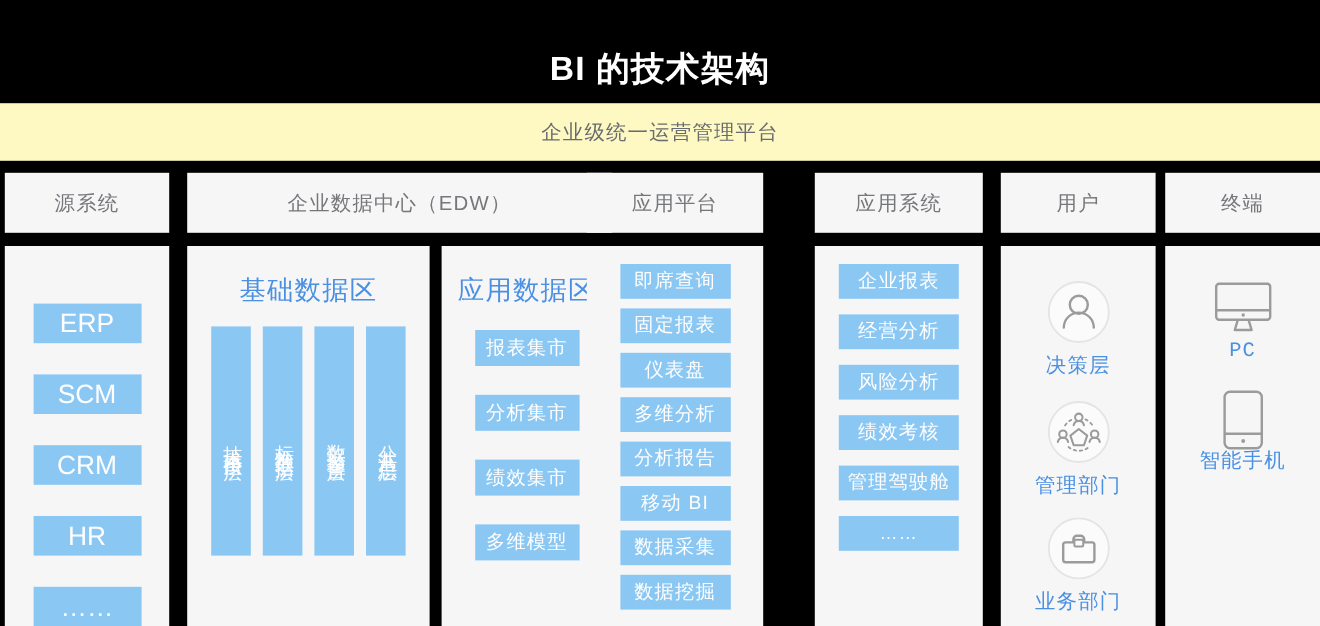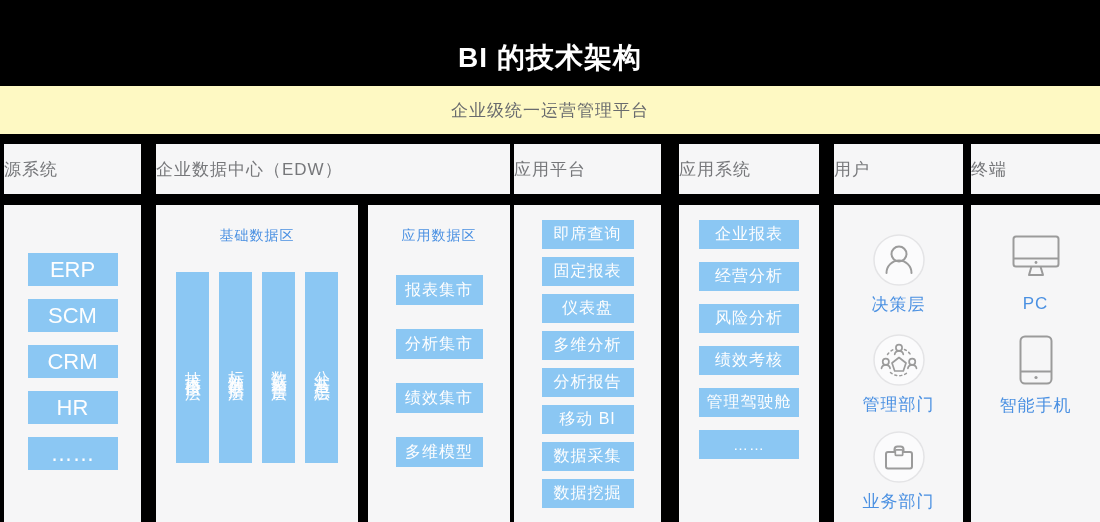--- a/index.html
+++ b/index.html
@@ -14,49 +14,49 @@
     position:absolute;top:0;left:0;width:1100px;height:34px;line-height:34px;
     text-align:center;color:#ffffff;font-size:28px;font-weight:700;letter-spacing:1px;margin-top:41px;
   }
   .banner{
     position:absolute;top:86px;left:0;width:1100px;height:48px;background:#fef9c3;
     display:flex;align-items:center;justify-content:center;
     color:#696b6e;font-size:17px;letter-spacing:1px;
   }
   .col-header{
     position:absolute;top:144px;height:50px;background:#f6f6f7;
-    display:flex;align-items:center;justify-content:flex-start;
+    display:flex;align-items:center;justify-content:center;
     color:#76777a;font-size:17px;letter-spacing:1px;
   }
   .panel{
     position:absolute;top:205px;height:317px;background:#f6f6f7;
     box-sizing:border-box;display:flex;flex-direction:column;align-items:center;
   }
   
   .c1{left:4px;width:137px;}
   .c2{left:156px;width:354px;}
   .c2a{left:156px;width:202px;}
   .c2b{left:368px;width:142px;}
-  .c3{left:514px;width:147px;}
+  .c3{left:489px;width:147px;}
   .c4{left:679px;width:140px;}
   .c5{left:834px;width:129px;}
   .c6{left:971px;width:129px;}
 
   .bluebox{
     background:#8bc7f3;color:#fefefe;
     display:flex;align-items:center;justify-content:center;
     font-size:16px;letter-spacing:1px;flex:0 0 auto;
   }
-  .p1{padding-top:48px;gap:13px;}
+  .p1{padding-top:48px;gap:26px;}
   .p1 .bluebox{width:90px;height:33px;font-size:22px;letter-spacing:0;}
   .dots{font-size:15px;letter-spacing:1px;}
 
   .zone-title{
     position:absolute;top:22px;left:0;right:0;text-align:center;
-    color:#4a90e2;font-size:14px;letter-spacing:1px;
+    color:#4a90e2;font-size:22px;letter-spacing:1px;
   }
   .vbars{position:absolute;top:67px;left:0;right:0;display:flex;justify-content:center;gap:10px;}
   .vbar{
     width:33px;height:191px;background:#8bc7f3;
     display:flex;align-items:center;justify-content:center;
   }
   .vbar span{
     writing-mode:vertical-rl;text-orientation:upright;
     color:#fefefe;font-size:16px;letter-spacing:4px;
   }
@@ -67,21 +67,21 @@
   .p3 .bluebox{width:92px;height:29px;}
   .p4{padding-top:15px;gap:13px;}
   .p4 .bluebox{width:100px;height:29px;}
 
   .icon-group{display:flex;flex-direction:column;align-items:center;flex:0 0 auto;}
   .icon-label{color:#4a90e2;font-size:17px;letter-spacing:1px;margin-top:10px;line-height:17px;}
   .p5{padding-top:29px;}
   .p5 .g2{margin-top:21px;}
   .p5 .g3{margin-top:18px;}
   .p6{padding-top:30px;}
-  .p6 .icon-label{margin-top:12px;}
+  .p6 .icon-label{margin-top:2px;font-family:Liberation Mono, monospace;}
   .p6 .g2{margin-top:24px;}
   .p6 .g3{margin-top:23px;}
   svg{display:block;}
 </style>
 </head>
 <body>
 
 <div class="stage">
 
   <div class="page-title">BI 的技术架构</div>

